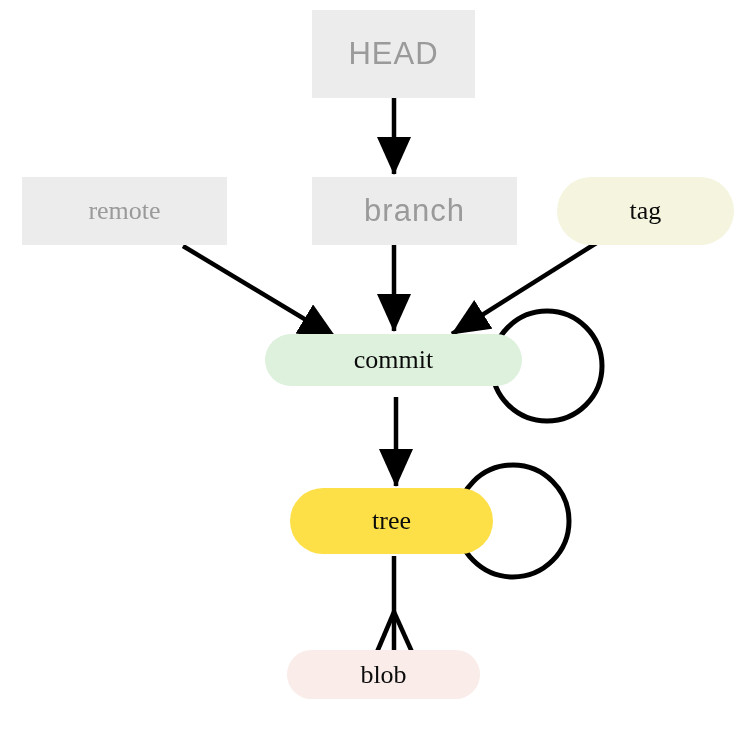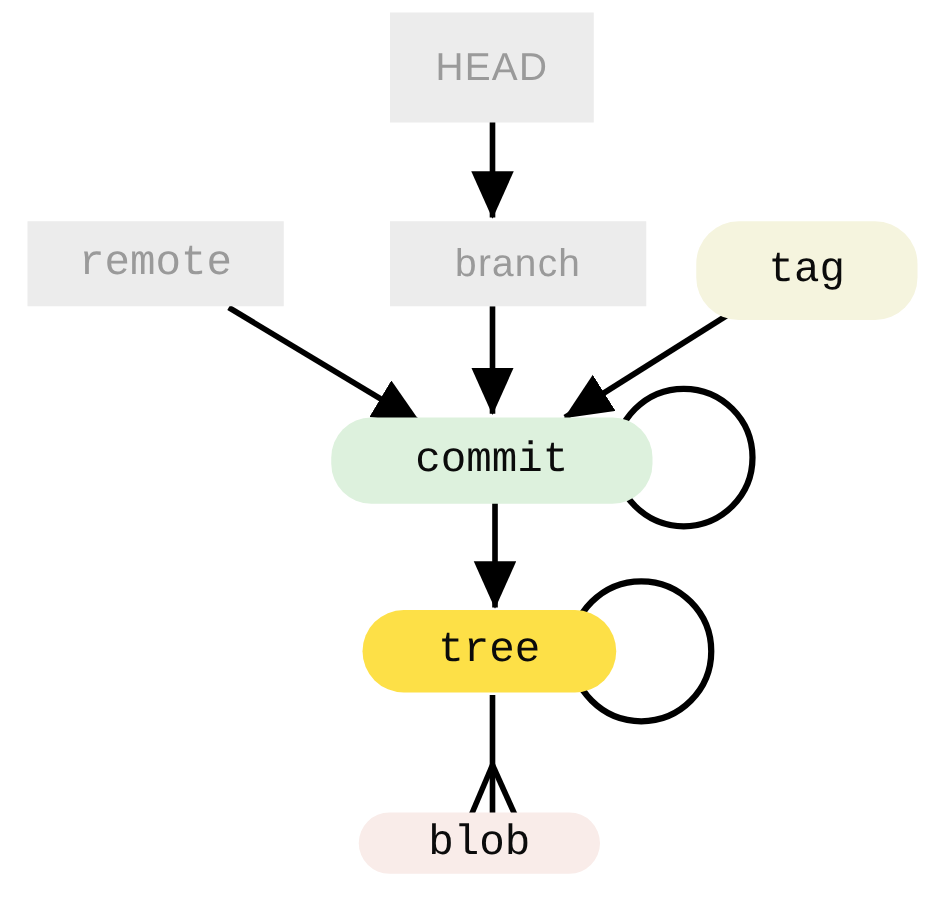--- a/index.html
+++ b/index.html
@@ -8,29 +8,29 @@
     font-family:"DejaVu Sans Mono",monospace;overflow:hidden;
   }
   .edges{position:absolute;left:0;top:0;}
   .node{
     position:absolute;display:flex;align-items:center;justify-content:center;
     box-sizing:border-box;
   }
   .node .lbl{white-space:nowrap;}
   .ref .lbl{color:#9a9a9a;}
   .obj .lbl{color:#0b0b0b;}
-  .mono .lbl{font-family:Liberation Mono, monospace;font-size:34px;}
+  .mono .lbl{font-family:Liberation Serif, serif;font-size:26px;}
   .sans .lbl{font-family:"Liberation Sans",sans-serif;font-size:31px;letter-spacing:1px;}
   .pill{border-radius:34px;}
 
   #node-head  {left:312px;top:10px; width:163px;height:88px;}
   #node-remote{left:22px; top:177px;width:205px;height:68px;}
   #node-branch{left:292px;top:177px;width:205px;height:68px;}
-  #node-tag   {left:557px;top:177px;width:177px;height:79px;}
-  #node-commit{left:265px;top:334px;width:257px;height:69px;border-radius:32px;}
+  #node-tag   {left:557px;top:177px;width:177px;height:68px;}
+  #node-commit{left:265px;top:334px;width:257px;height:52px;border-radius:32px;}
   #node-tree  {left:290px;top:488px;width:203px;height:66px;border-radius:33px;}
   #node-blob  {left:287px;top:650px;width:193px;height:49px;}
 </style>
 </head>
 <body>
 
 <div class="canvas">
 
   <svg class="edges" width="753" height="731" viewBox="0 0 753 731">
     <defs>

